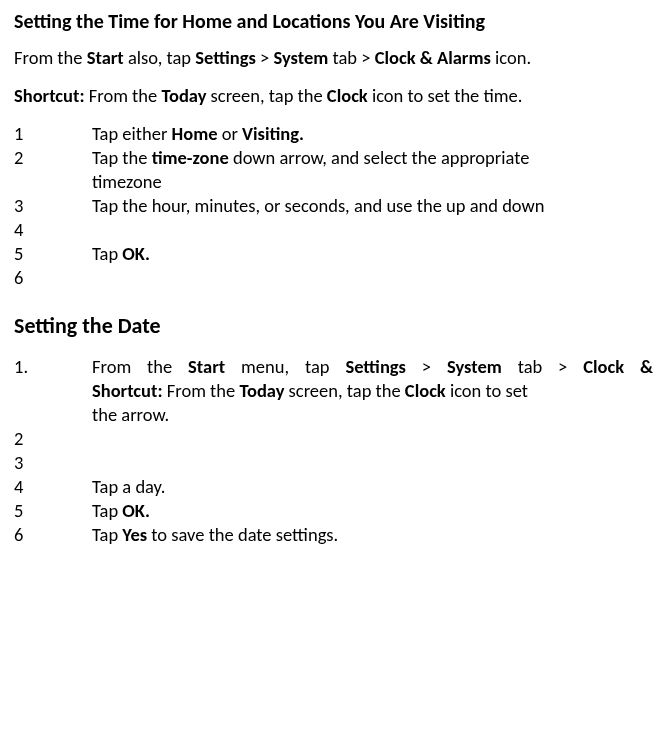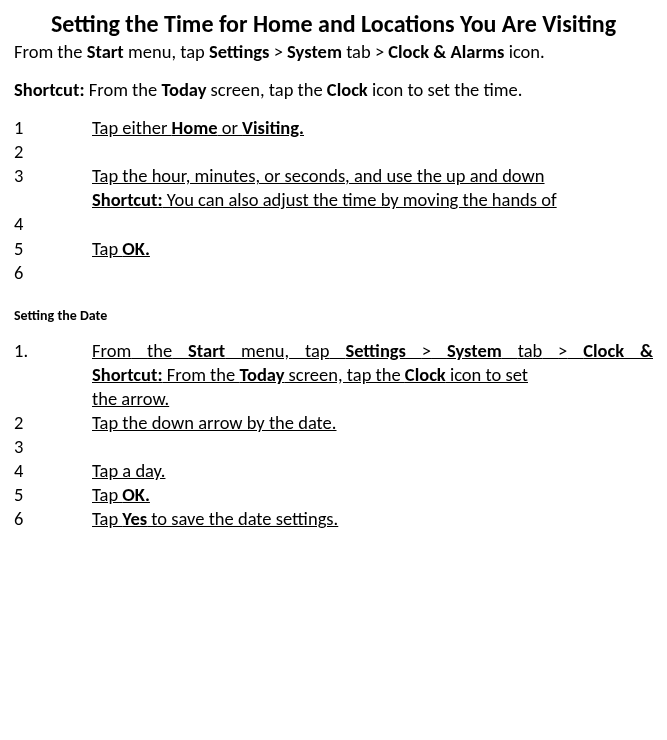--- a/index.html
+++ b/index.html
@@ -8,27 +8,26 @@
       line-height: 1.3;
       margin: 0;
       padding: 8px 14px;
       color: #000;
       background: #fff;
       width: 667px;
       box-sizing: border-box;
     }
     .heading-main {
       font-weight: bold;
-      font-size: 24px;
-      margin: 0 0 1px 0;
-      text-align: center;
+      font-size: 20px;
+      margin: 0 0 12px 0;
     }
     .heading-sub {
       font-weight: bold;
-      font-size: 14px;
+      font-size: 22px;
       margin: 22px 0 14px 0;
     }
     .intro {
       margin: 0 0 14px 0;
     }
     .shortcut-block {
       margin: 0 0 14px 0;
     }
     .steps {
       margin: 0;
@@ -37,59 +36,61 @@
       display: flex;
       margin: 0;
       align-items: flex-start;
     }
     .step-num {
       width: 78px;
       flex: 0 0 78px;
     }
     .step-body {
       flex: 1;
-      text-decoration: underline;
     }
     .step-body .line {
       display: block;
     }
     b { font-weight: bold; }
     .justify { text-align: justify; text-align-last: justify; }
   </style>
 </head>
 <body>
 
 <div class="heading-main">Setting the Time for Home and Locations You Are Visiting</div>
 
 <div class="intro">
-  <span>From the </span><b>Start</b><span> menu, tap </span><b>Settings</b><span> &gt; </span><b>System </b><span>tab &gt; </span><b>Clock &amp; Alarms</b><span> icon.</span>
+  <span>From the </span><b>Start</b><span> also, tap </span><b>Settings</b><span> &gt; </span><b>System </b><span>tab &gt; </span><b>Clock &amp; Alarms</b><span> icon.</span>
 </div>
 
 <div class="shortcut-block">
   <b>Shortcut:</b><span> From the </span><b>Today</b><span> screen, tap the </span><b>Clock</b><span> icon to set the time.</span>
 </div>
 
 <div class="steps">
 
   <div class="step-row">
     <div class="step-num">1</div>
     <div class="step-body">
       <span>Tap either </span><b>Home</b><span> or </span><b>Visiting.</b>
     </div>
   </div>
 
   <div class="step-row">
     <div class="step-num">2</div>
+    <div class="step-body">
+      <span class="line"><span>Tap the </span><b>time-zone</b><span> down arrow, and select the appropriate</span></span>
+      <span class="line">timezone</span>
+    </div>
   </div>
 
   <div class="step-row">
     <div class="step-num">3</div>
     <div class="step-body">
       <span class="line">Tap the hour, minutes, or seconds, and use the up and down</span>
-      <span class="line"><b>Shortcut:</b><span> You can also adjust the time by moving the hands of</span></span>
     </div>
   </div>
 
   <div class="step-row">
     <div class="step-num">4</div>
   </div>
 
   <div class="step-row">
     <div class="step-num">5</div>
     <div class="step-body">
@@ -123,21 +124,20 @@
         <span>&gt;</span>
         <b>Clock &amp;</b>
       </span>
       <span class="line"><b>Shortcut:</b><span> From the </span><b>Today</b><span> screen, tap the </span><b>Clock</b><span> icon to set</span></span>
       <span class="line"> the arrow.</span>
     </div>
   </div>
 
   <div class="step-row">
     <div class="step-num">2</div>
-    <div class="step-body">Tap the down arrow by the date.</div>
   </div>
 
   <div class="step-row">
     <div class="step-num">3</div>
   </div>
 
   <div class="step-row">
     <div class="step-num">4</div>
     <div class="step-body">Tap a day.</div>
   </div>

